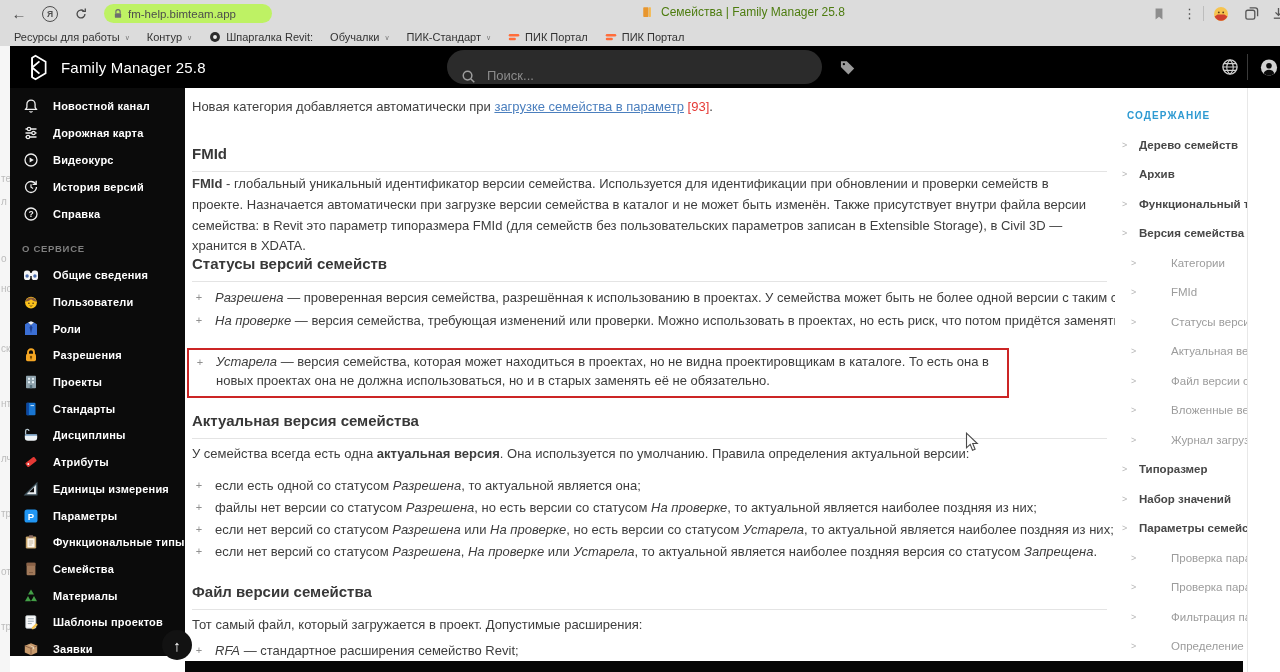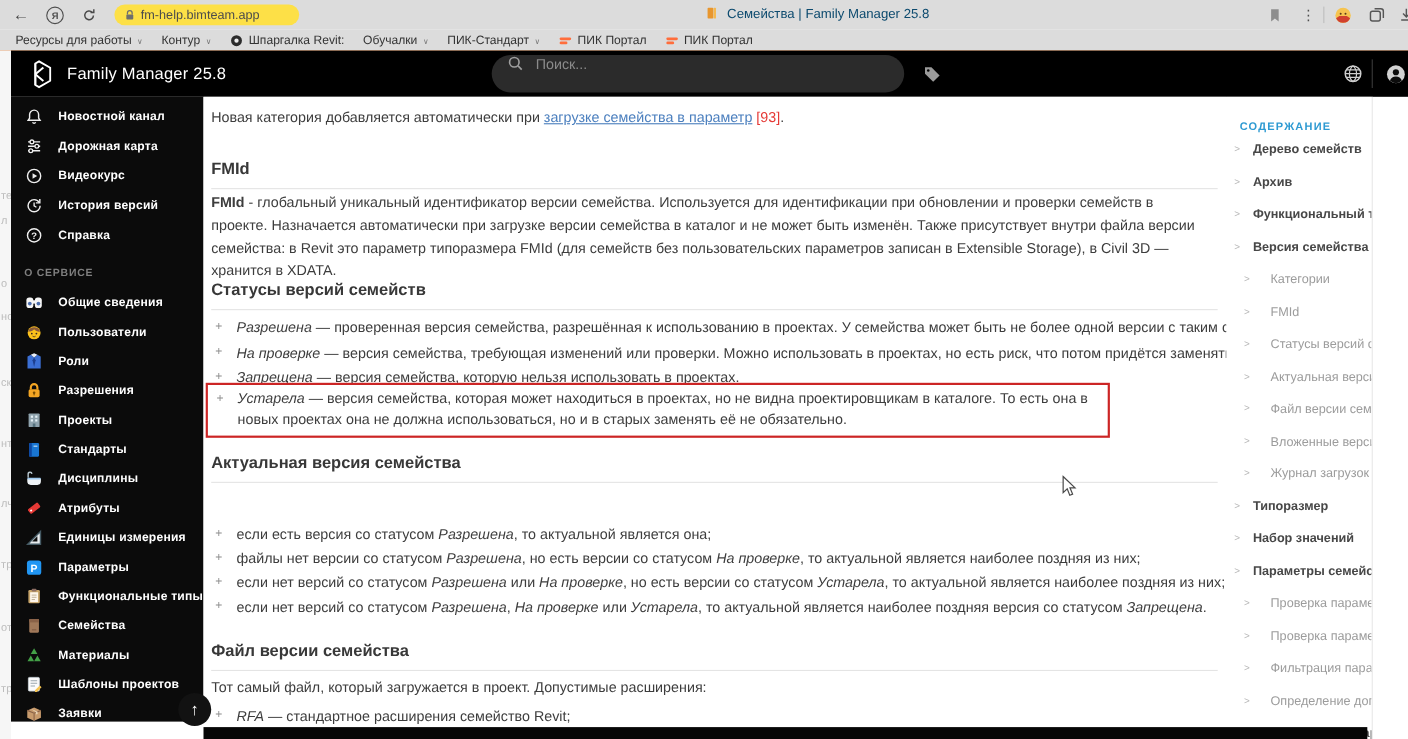--- a/index.html
+++ b/index.html
@@ -6,40 +6,40 @@
   body{width:1280px;height:672px;position:relative;overflow:hidden;background:#fff;
        font-family:"Liberation Sans",sans-serif;-webkit-font-smoothing:antialiased}
   .abs{position:absolute}
   
   .chrome-top{position:absolute;left:0;top:0;right:0;height:27px;background:#dcdcdc;display:flex;align-items:center}
   .nav-ic{display:inline-flex;align-items:center;justify-content:center;width:22px;height:22px;color:#4a4a4a}
   .back-ic{margin-left:8px;font-size:15px}
   .ya-circle{width:14px;height:14px;border:1.5px solid #4e4e4e;border-radius:50%;display:flex;align-items:center;justify-content:center;
              font-size:8.5px;font-weight:700;color:#4e4e4e;margin-left:12px}
   .reload-ic{margin-left:12px}
-  .urlbar{margin-left:12px;height:19px;width:150px;background:#fde047;border-radius:10px;display:flex;align-items:center;
+  .urlbar{margin-left:12px;height:19px;width:150px;background:#bef264;border-radius:10px;display:flex;align-items:center;
           padding:0 9px;gap:5px;font-size:11.5px;color:#4c4c4c}
-  .tabinfo{position:absolute;left:641px;top:5px;display:flex;align-items:center;gap:8px;font-size:12px;color:#0c4a6e}
+  .tabinfo{position:absolute;left:641px;top:5px;display:flex;align-items:center;gap:8px;font-size:12px;color:#4d7c0f}
   .chrome-right-ic{position:absolute;top:5px;width:17px;height:17px;display:flex;align-items:center;justify-content:center;color:#545454}
   .chrome-sep{position:absolute;top:6px;width:1px;height:15px;background:#bdbdbd}
   .kebab{font-size:13px;color:#4e4e4e;letter-spacing:0}
   
   .chrome-bm{position:absolute;left:0;top:27px;right:0;height:19px;background:#dcdcdc;border-bottom:4px solid #f97316;
              display:flex;align-items:center;padding-left:14px;gap:17px;font-size:11px;color:#333}
   .bm-item{display:inline-flex;align-items:center;gap:5px;white-space:nowrap}
   .bm-fav{display:inline-flex;width:12px;height:12px}
   .bm-fav svg{width:12px;height:12px}
   .bm-caret{font-size:7px;color:#777;transform:translateY(1px)}
   .bm-caret::after{content:"∨"}
   
   .app-header{position:absolute;left:10px;top:46px;right:0;height:42px;background:#000;display:flex;align-items:center}
   .logo{margin-left:12px;width:27px;height:27px}
   .app-title{margin-left:12px;color:#fff;font-size:15px;font-weight:500;letter-spacing:.2px}
   .searchpill{position:absolute;left:437px;top:4px;width:375px;height:34px;background:#2b2b2b;border-radius:17px;
-              display:flex;align-items:flex-start;padding:0 14px;gap:9px;box-sizing:border-box}
+              display:flex;align-items:flex-end;padding:0 14px;gap:9px;box-sizing:border-box}
   .searchpill input{background:transparent;border:none;outline:none;color:#a5a5a5;font-size:13px;width:100%;
                     font-family:"Liberation Sans",sans-serif}
   .searchpill input::placeholder{color:#8b8b8b}
   .hdr-ic{position:absolute;top:12px;width:18px;height:18px;display:flex;align-items:center;justify-content:center}
   .hdr-sep{position:absolute;left:1237px;top:8px;width:1px;height:26px;background:#3a3a3a}
   
   .edge{position:absolute;left:0;top:46px;width:10px;bottom:0;background:#f6f6f6;overflow:hidden}
   .edge-t{position:absolute;left:1px;font-size:10px;color:#bcbcbc;white-space:nowrap}
   
   .sidebar{position:absolute;left:10px;top:88px;width:175px;bottom:16px;background:#0b0b0b;overflow:hidden}
@@ -62,25 +62,25 @@
   .btxt{white-space:nowrap}
   .redbox{border:2px solid #cc2525;padding:3px 10px 6px 4px;box-sizing:border-box}
   .redbox .btxt{white-space:normal;line-height:18.5px}
   .link{color:#4b7fbe;text-decoration:underline;cursor:pointer}
   .ref{color:#e53935}
   b{font-weight:700}
   
   .toc{position:absolute;left:1115px;top:88px;width:132px;bottom:0;background:#fff;overflow:hidden}
   .toc-title{margin:22px 0 0 12px;font-size:10px;font-weight:700;color:#2e9ad2;letter-spacing:1.1px}
   .toc-list{margin-top:9px}
-  .toc-row{height:29.5px;display:flex;align-items:flex-start;padding-left:7px;gap:9px;cursor:pointer;white-space:nowrap;overflow:hidden}
+  .toc-row{height:29.5px;display:flex;align-items:center;padding-left:7px;gap:9px;cursor:pointer;white-space:nowrap;overflow:hidden}
   .toc-row .chev{color:#b5b5b5;font-size:9px;flex:0 0 8px}
   .chev::before{content:">"}
   .toc-row .tlabel{font-size:11.5px;color:#474747;font-weight:600}
-  .toc-row.lvl2{padding-left:16px;gap:16px}
+  .toc-row.lvl2{padding-left:16px;gap:32px}
   .toc-row.lvl2 .tlabel{color:#9c9c9c;font-weight:400}
   .toc-scrollline{position:absolute;left:1247px;top:88px;width:1px;bottom:0;background:#e8e8e8}
   
   .bottom-bar{position:absolute;left:185px;top:661px;width:1058px;height:11px;background:#060606}
   .scrolltop{position:absolute;left:162px;top:630px;width:30px;height:30px;border-radius:50%;background:#121212;
              color:#fff;display:flex;align-items:center;justify-content:center;font-size:15px;font-weight:700;cursor:pointer;z-index:5}
   .scrolltop::before{content:"↑"}
   .cursor{position:absolute;left:965px;top:432px;z-index:9}
 </style>
 </head>
@@ -508,35 +508,32 @@
 
   <h2 class="abs" style="left:7px;top:166px;width:915px">Статусы версий семейств</h2>
   <div class="bullet abs" style="left:7px;top:200px;width:915px">
     <span class="bmark"></span>
     <span class="btxt"><i>Разрешена</i><span> — проверенная версия семейства, разрешённая к использованию в проектах. У семейства может быть не более одной версии с таким статусом.</span></span>
   </div>
   <div class="bullet abs" style="left:7px;top:223px;width:915px">
     <span class="bmark"></span>
     <span class="btxt"><i>На проверке</i><span> — версия семейства, требующая изменений или проверки. Можно использовать в проектах, но есть риск, что потом придётся заменять.</span></span>
   </div>
-  <div class="bullet abs" style="left:7px;top:245px;width:915px">
-    <span class="bmark"></span>
-    <span class="btxt"><i>Запрещена</i><span> — версия семейства, которую нельзя использовать в проектах.</span></span>
-  </div>
   <div class="redbox abs" style="left:2px;top:260px;width:822px">
     <div class="bullet">
       <span class="bmark"></span>
       <span class="btxt"><i>Устарела</i><span> — версия семейства, которая может находиться в проектах, но не видна проектировщикам в каталоге. То есть она в новых проектах она не должна использоваться, но и в старых заменять её не обязательно.</span></span>
     </div>
   </div>
 
   <h2 class="abs" style="left:7px;top:323px;width:915px">Актуальная версия семейства</h2>
+  <p class="para abs" style="left:7px;top:356px;width:915px"><span>У семейства всегда есть одна </span><b>актуальная версия</b><span>. Она используется по умолчанию. Правила определения актуальной версии:</span></p>
   <div class="bullet abs" style="left:7px;top:388px;width:915px">
     <span class="bmark"></span>
-    <span class="btxt"><span>если есть версия со статусом </span><i>Разрешена</i><span>, то актуальной является она;</span></span>
+    <span class="btxt"><span>если есть одной со статусом </span><i>Разрешена</i><span>, то актуальной является она;</span></span>
   </div>
   <div class="bullet abs" style="left:7px;top:410px;width:915px">
     <span class="bmark"></span>
     <span class="btxt"><span>файлы нет версии со статусом </span><i>Разрешена</i><span>, но есть версии со статусом </span><i>На проверке</i><span>, то актуальной является наиболее поздняя из них;</span></span>
   </div>
   <div class="bullet abs" style="left:7px;top:432px;width:915px">
     <span class="bmark"></span>
     <span class="btxt"><span>если нет версий со статусом </span><i>Разрешена</i><span> или </span><i>На проверке</i><span>, но есть версии со статусом </span><i>Устарела</i><span>, то актуальной является наиболее поздняя из них;</span></span>
   </div>
   <div class="bullet abs" style="left:7px;top:454px;width:915px">

